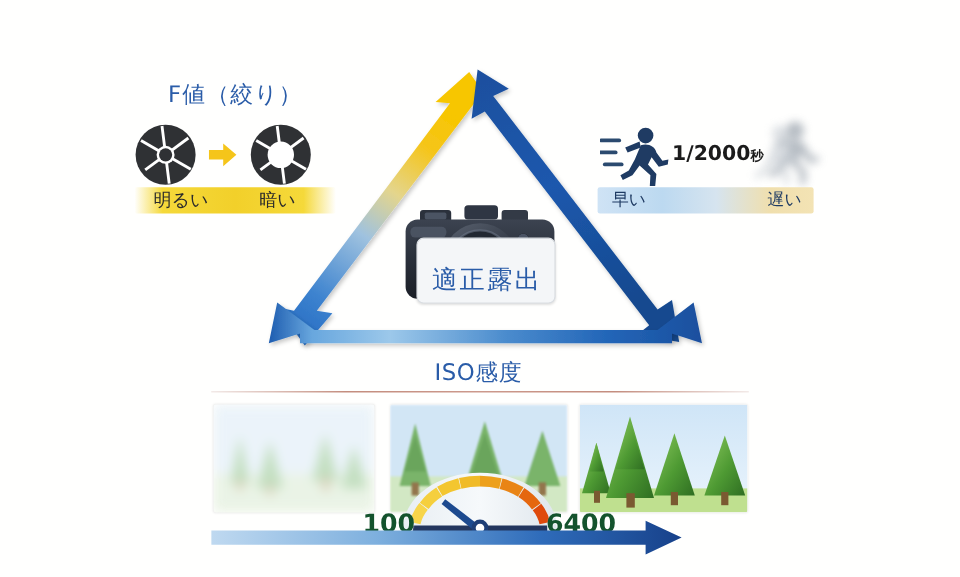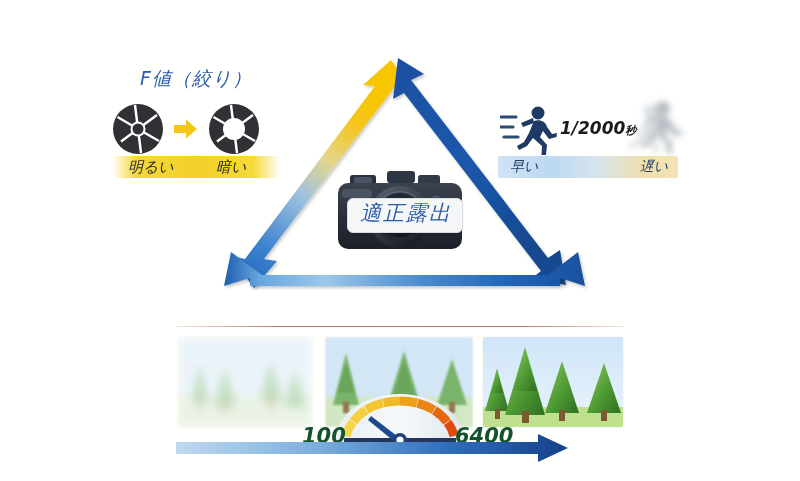--- a/index.html
+++ b/index.html
@@ -3,21 +3,21 @@
 <meta charset="utf-8">
 <style>
   html,body{margin:0;padding:0;}
   body{
     width:800px;height:481px;
     background:#fffffe;
     font-family:"Liberation Sans","DejaVu Sans",sans-serif;
     overflow:hidden;
     position:relative;
   }
-  #stage{position:absolute;left:0;top:0;width:636px;height:481px;font-style:italic;}
+  #stage{position:absolute;left:0;top:0;width:636px;height:481px;}
 
   .abs{position:absolute;}
 
   
   .heading{
     color:#2a5ca8;
     font-size:19px;
     letter-spacing:1px;
     white-space:nowrap;
     font-family:"DejaVu Sans","Liberation Sans",sans-serif;
@@ -67,21 +67,21 @@
   .shutter-text .unit{font-size:11px;}
 
   
   .cam-label{
     background:#f4f6f8;
     border:1px solid #d9dde2;
     border-radius:6px;
     color:#2a5ca8;
     font-size:21px;
     letter-spacing:2px;
-    padding:0 10px 5px 12px;
+    padding:20px 10px 5px 12px;
     font-family:"DejaVu Sans","Liberation Sans",sans-serif;
     box-shadow:0 1px 2px rgba(0,0,0,.12);
     white-space:nowrap;
   }
 
   
   .photo{
     position:absolute;border-radius:2px;overflow:hidden;
     box-shadow:0 0 2px rgba(0,0,0,.10);
   }
@@ -306,20 +306,21 @@
       <circle cx="70" cy="52" r="25" fill="#222832"></circle>
       <circle cx="70" cy="52" r="20" fill="url(#glassG)"></circle>
       <circle cx="62" cy="44" r="6" fill="#6a7587" opacity=".35"></circle>
       <path d="M44 52 a26 26 0 0 1 52 0" fill="none" stroke="#6b7policy"></path>
       <path d="M45 52 a25 25 0 0 1 50 0" fill="none" stroke="#717c8d" stroke-width="2" opacity=".5"></path>
     </svg>
   </div>
 
   <div class="abs cam-label" style="left:347px;top:198px;">適正露出</div>
 
+  <div class="abs iso-heading" style="left:362px;top:298px;">ISO感度</div>
 
   <div class="divider" style="left:176px;top:326px;width:448px;"></div>
 
   <div class="photo" style="left:178px;top:337px;width:134px;height:90px;">
     <svg width="134" height="90" viewBox="0 0 134 90" style="filter:blur(4.4px);opacity:.55;">
       <rect width="134" height="90" fill="#dbeaf6"></rect>
       <rect y="58" width="134" height="32" fill="#d9ead2"></rect>
       <g fill="#93c58e">
         <polygon points="30,66 14,66 22,26"></polygon>
         <polygon points="58,70 36,70 47,30"></polygon>

